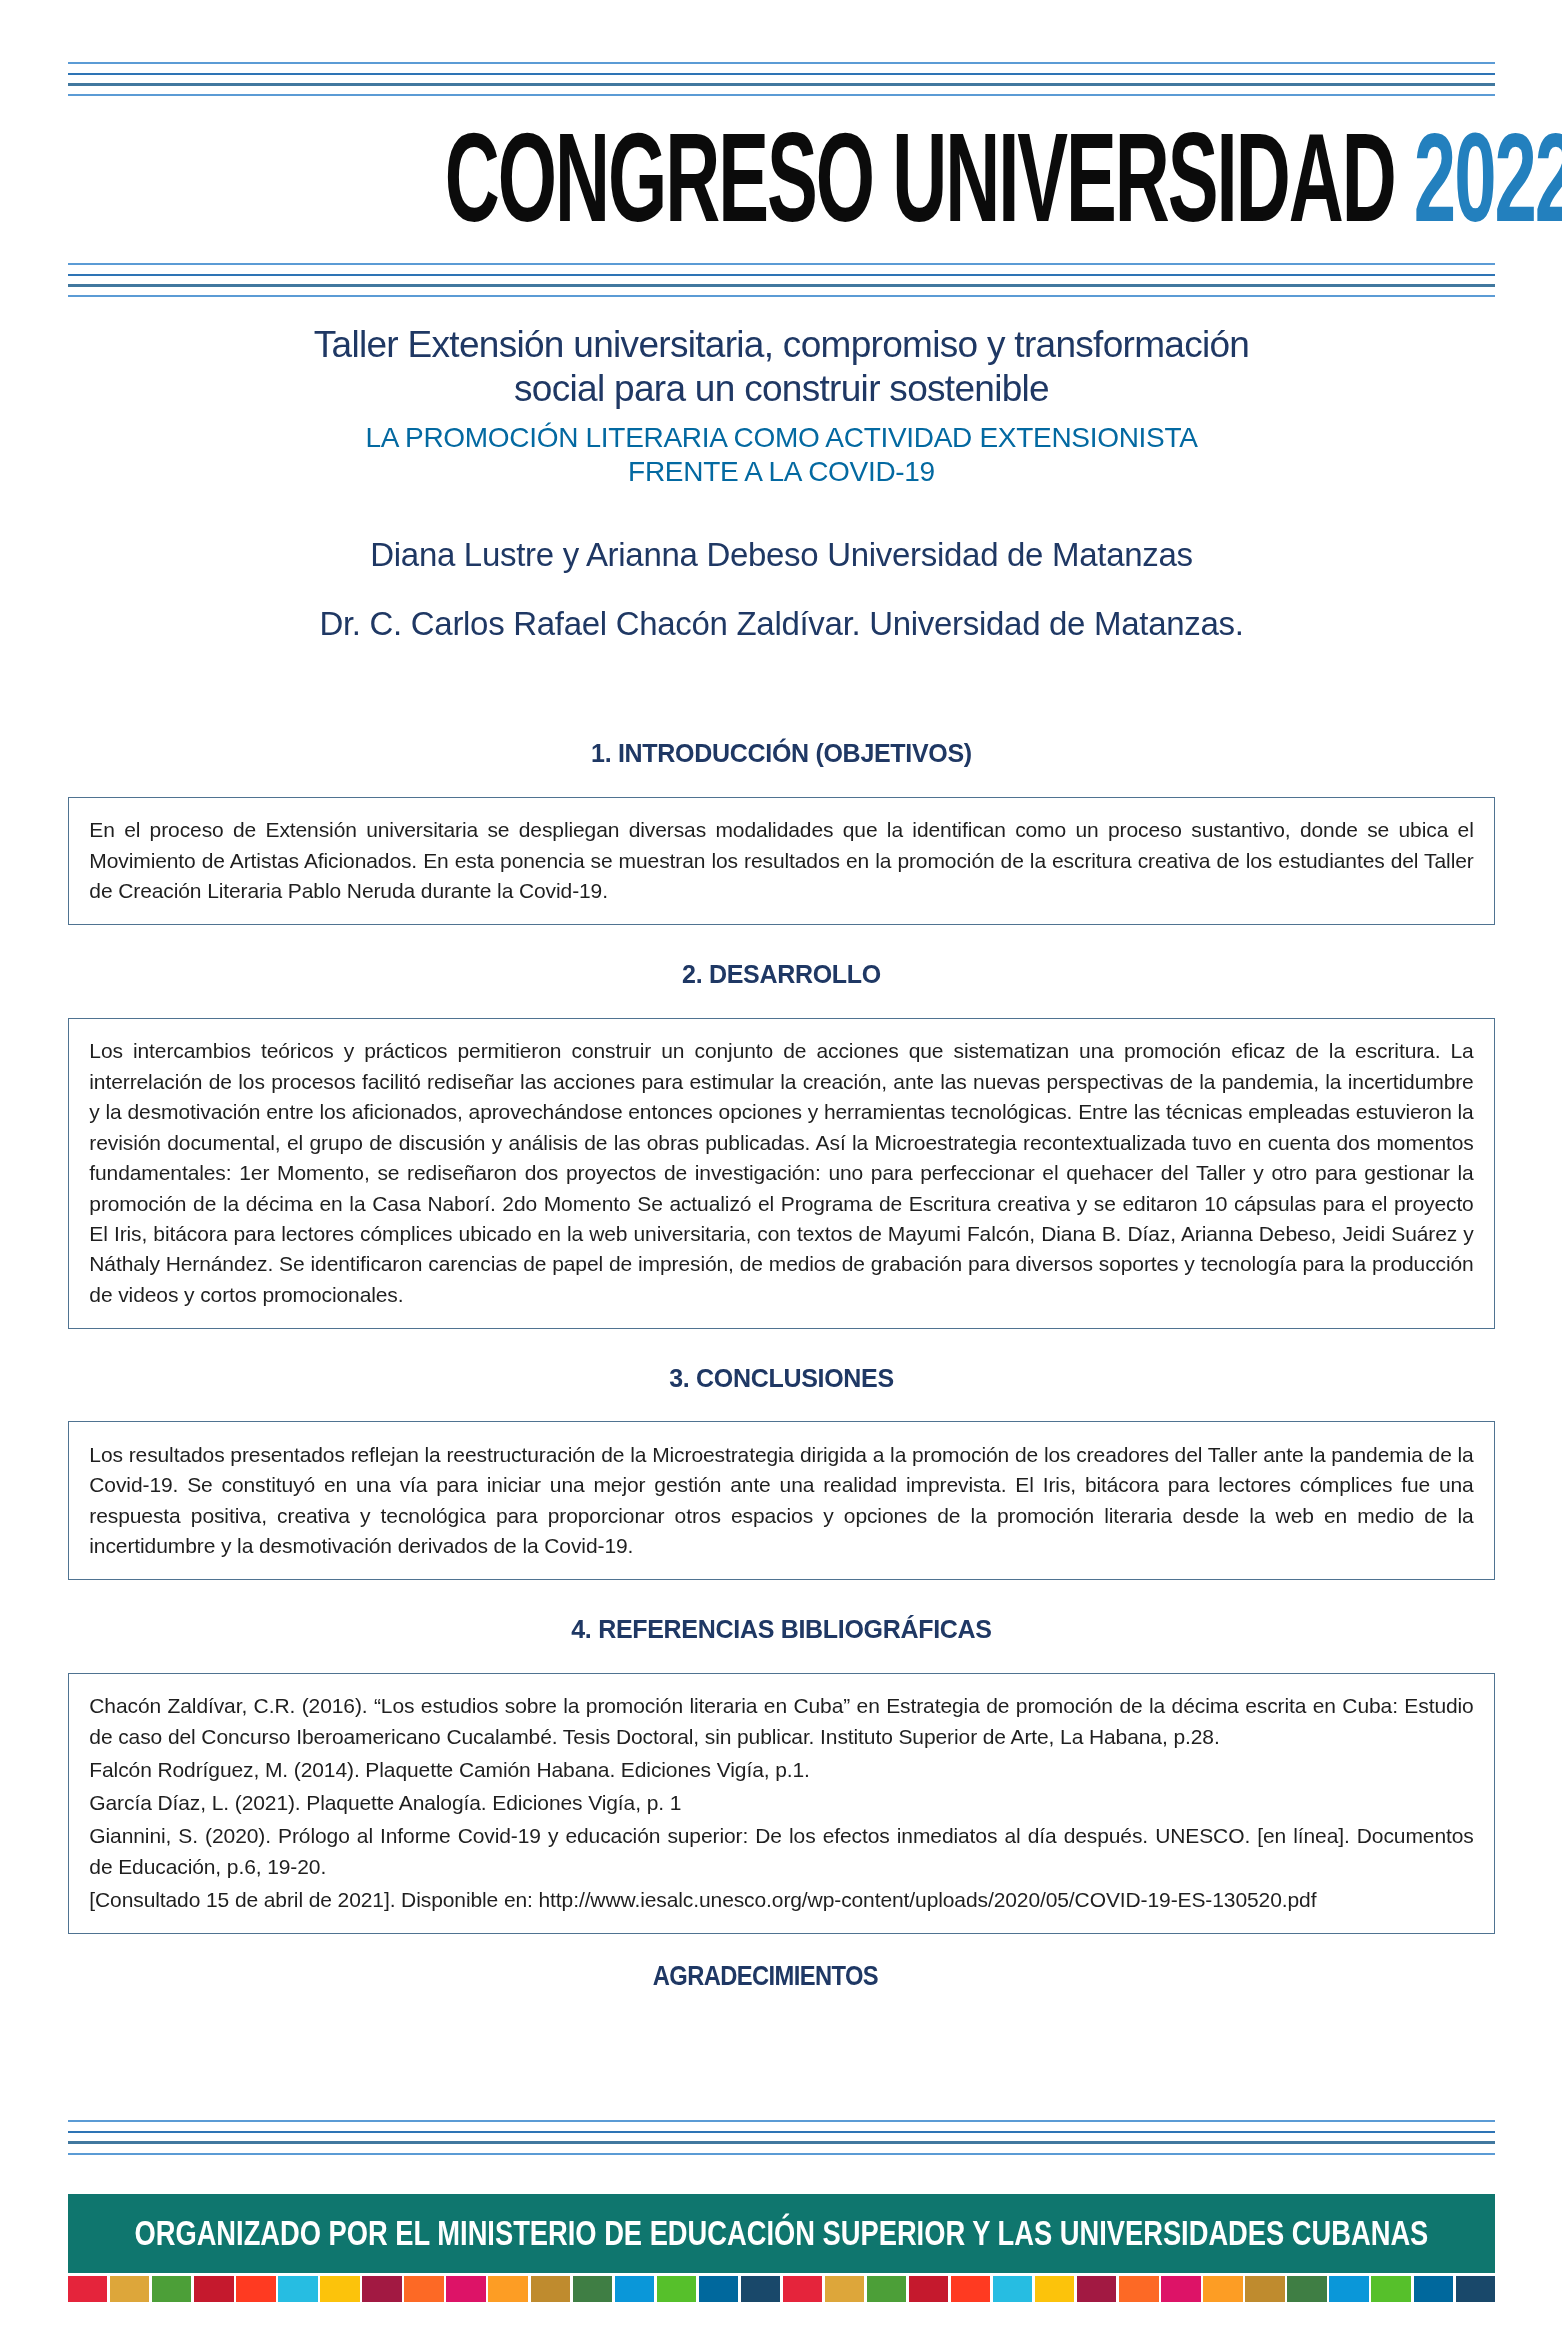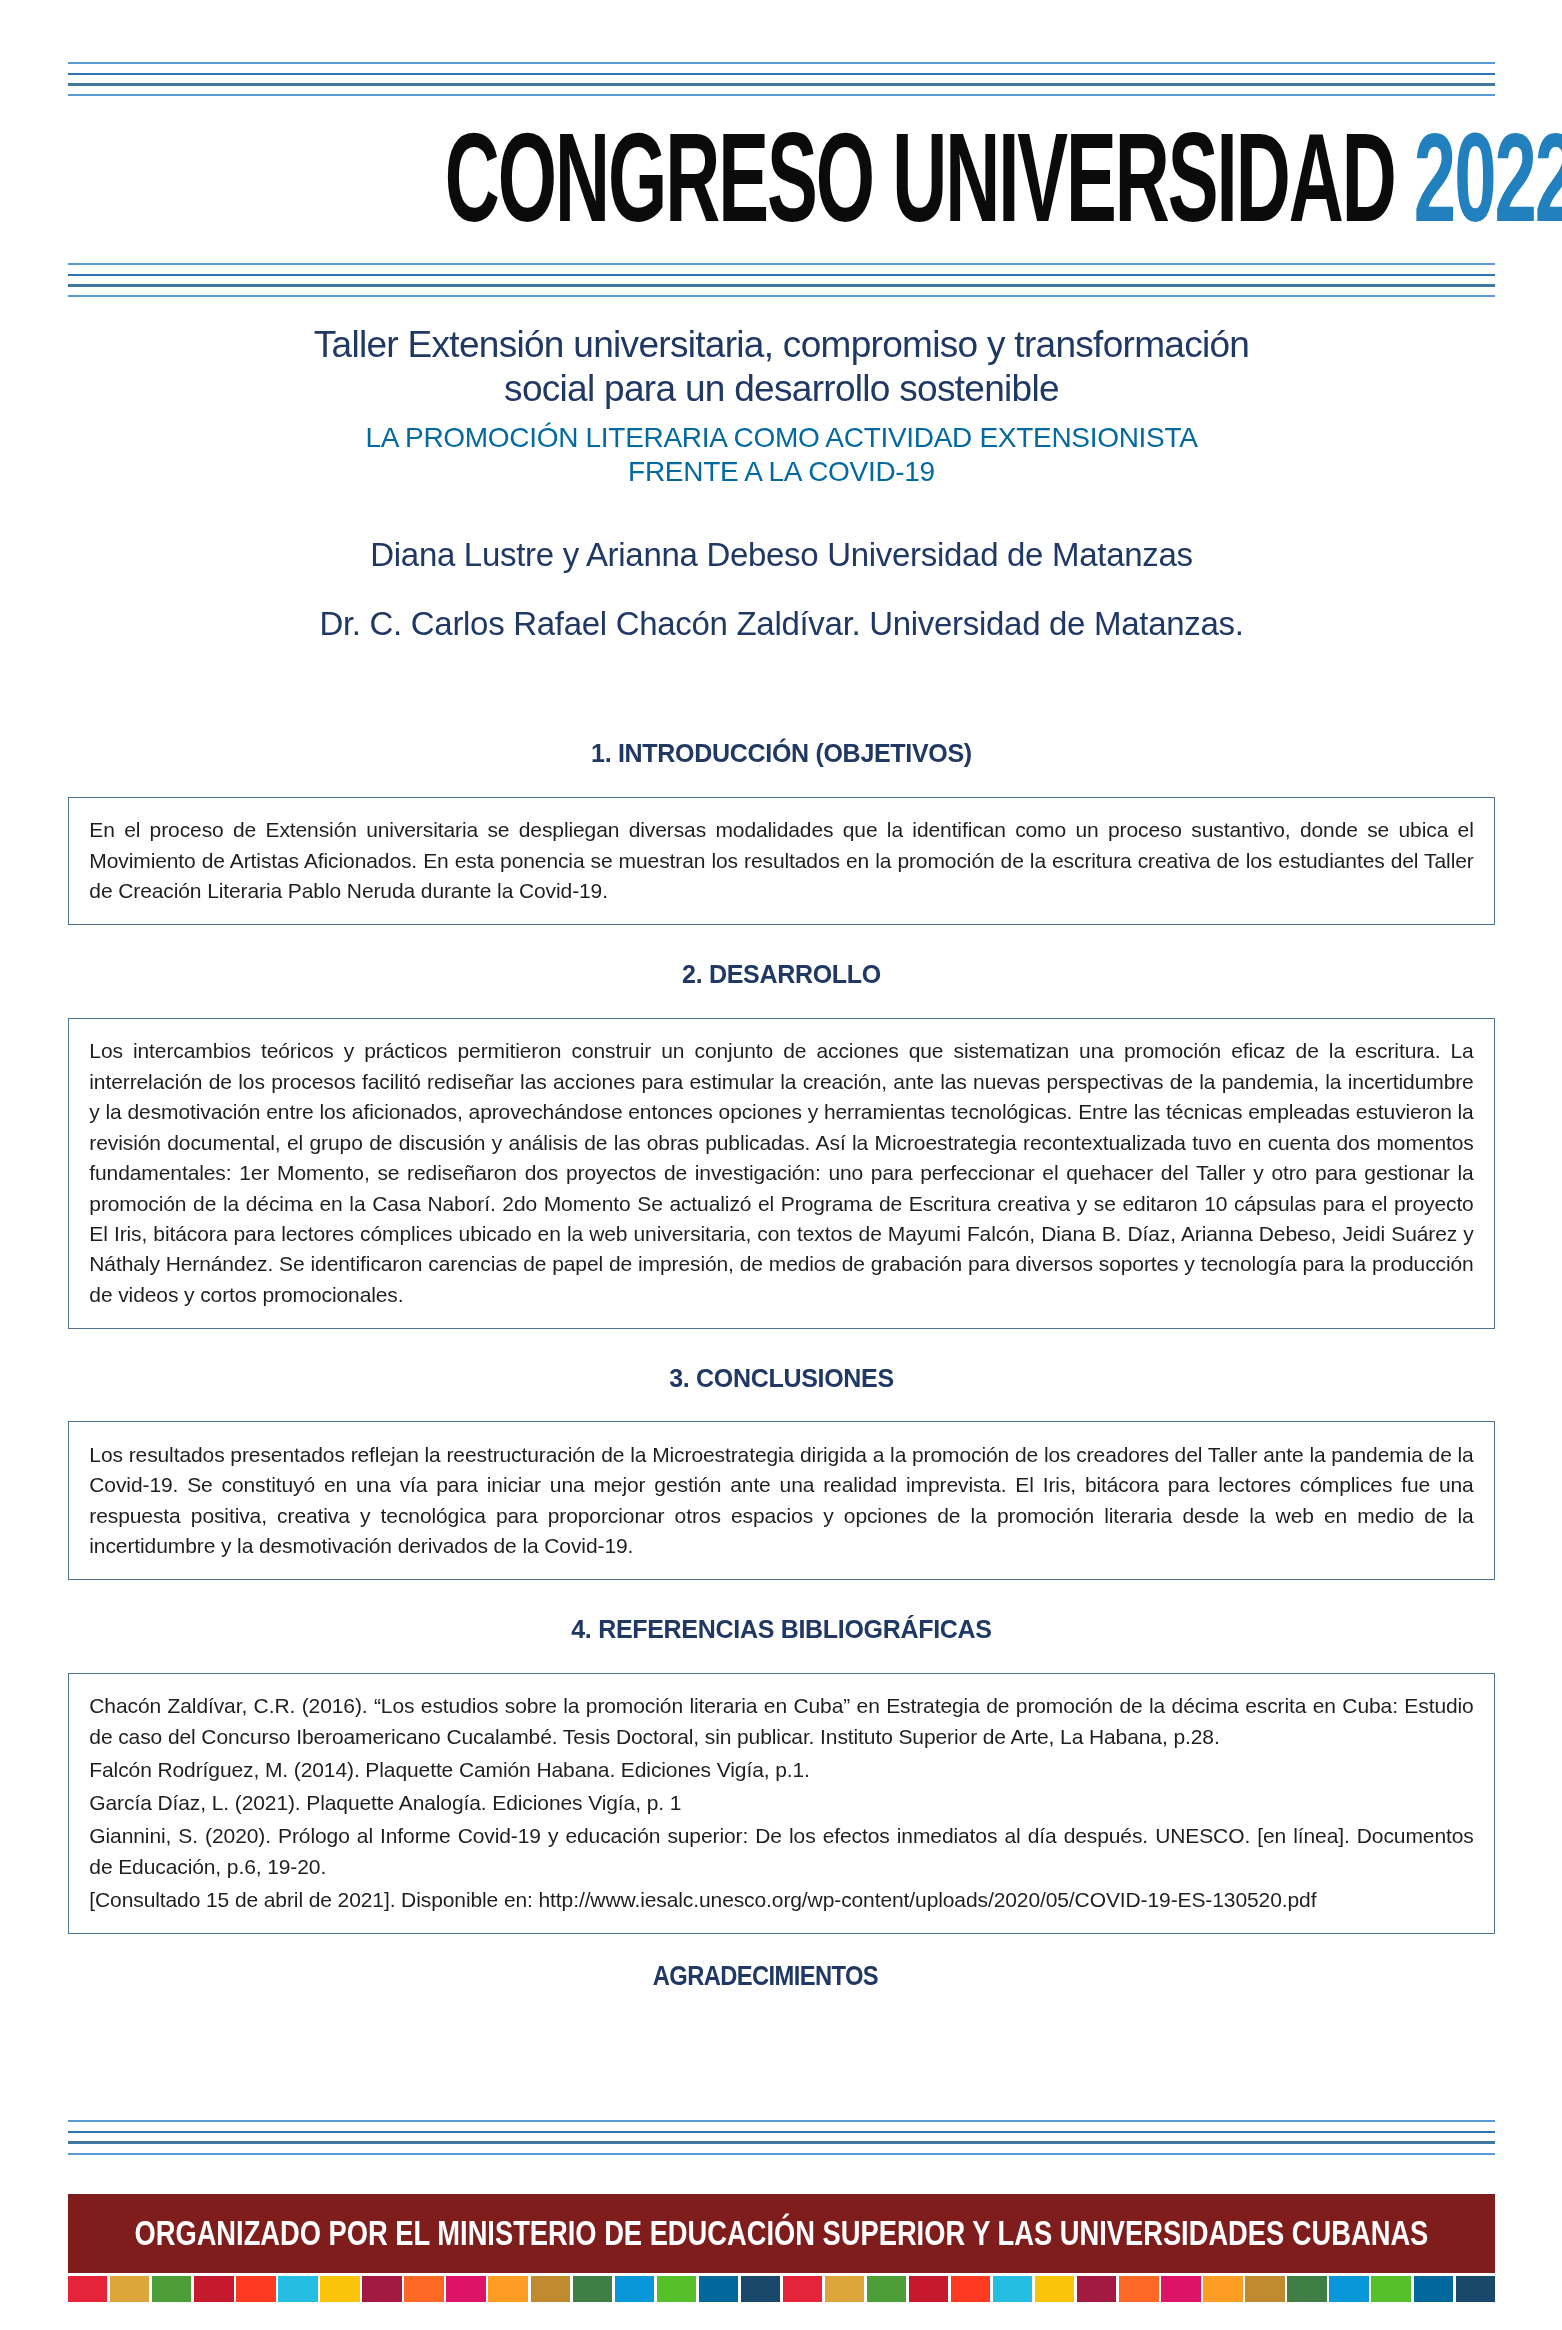--- a/index.html
+++ b/index.html
@@ -112,21 +112,21 @@
     font-size: 27px;
     font-weight: bold;
     letter-spacing: -0.7px;
     color: #1F3864;
   }
 
   
   .footer-group { margin-top: auto; }
   .footer-rules { margin-bottom: 39px; }
   .footer-banner {
-    background: #7f1d1d;
+    background: #0f766e;
     height: 79px;
     display: flex;
     align-items: center;
     justify-content: center;
     white-space: nowrap;
   }
   .footer-banner-text {
     display: inline-block;
     transform: scaleX(0.78);
     transform-origin: center center;
@@ -157,21 +157,21 @@
 
   <h1 class="masthead"><span class="masthead-inner"><span>CONGRESO UNIVERSIDAD</span><span> </span><span class="masthead-year">2022</span></span></h1>
 
   <div class="rule-group rules-below-masthead">
     <div class="rule-line r1"></div>
     <div class="rule-line r2"></div>
     <div class="rule-line r3"></div>
     <div class="rule-line r4"></div>
   </div>
 
-  <div class="event-title">Taller Extensión universitaria, compromiso y transformación social para un desarrollo sostenible</div>
+  <div class="event-title">Taller Extensión universitaria, compromiso y transformación social para un construir sostenible</div>
   <div class="event-subtitle">
     <span>LA PROMOCIÓN LITERARIA COMO ACTIVIDAD EXTENSIONISTA</span>
     <span>FRENTE A LA COVID-19</span>
   </div>
 
   <div class="authors">
     <div class="author-line">Diana Lustre y Arianna Debeso Universidad de Matanzas</div>
     <div class="author-line">Dr. C. Carlos Rafael Chacón Zaldívar. Universidad de Matanzas.</div>
   </div>
 

